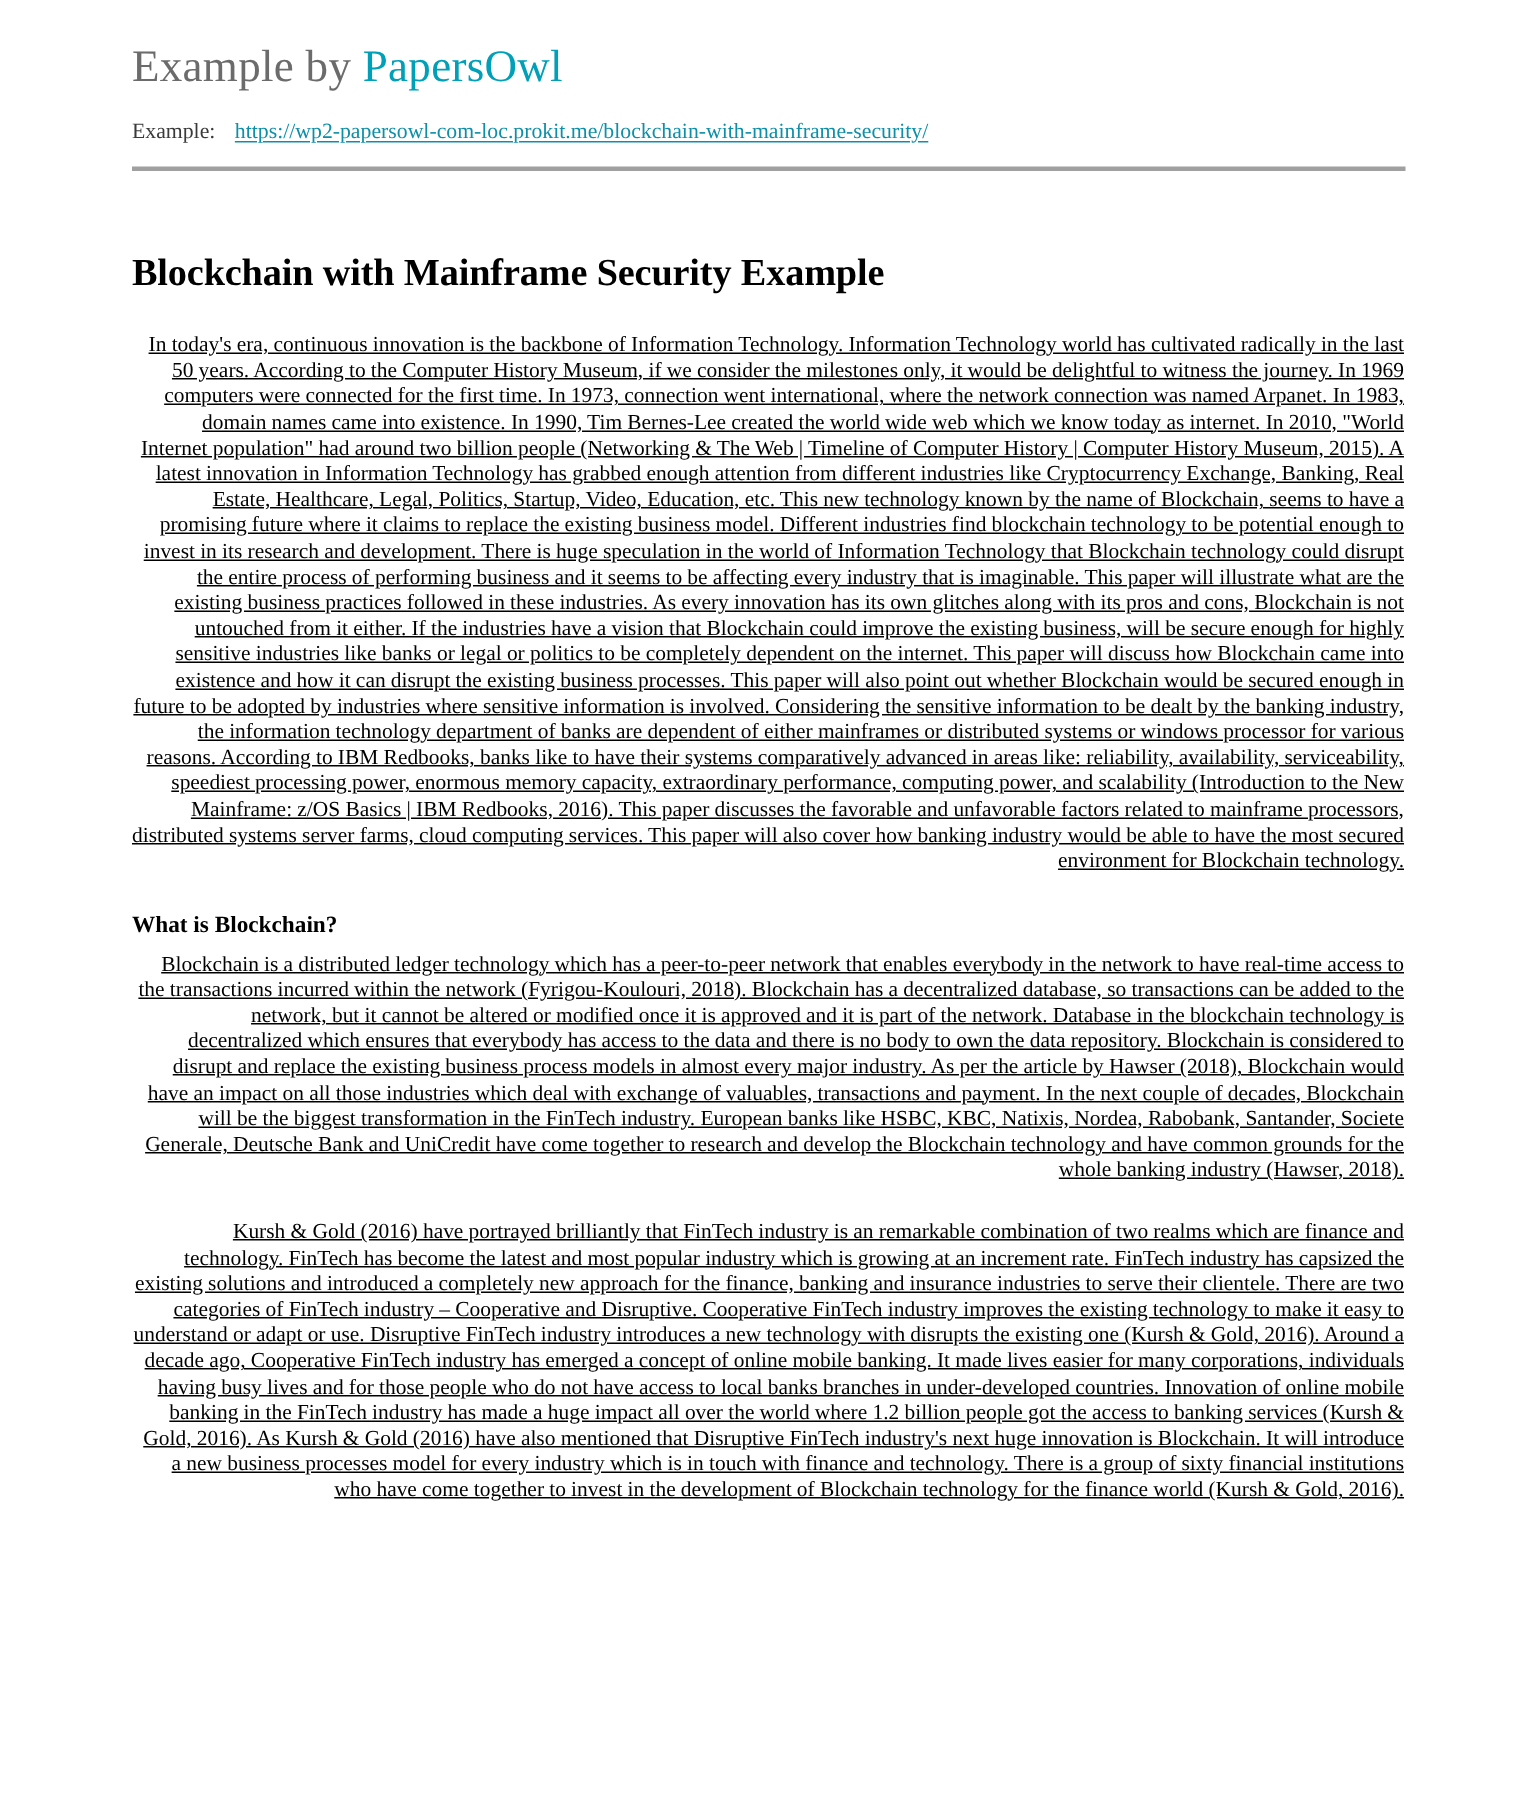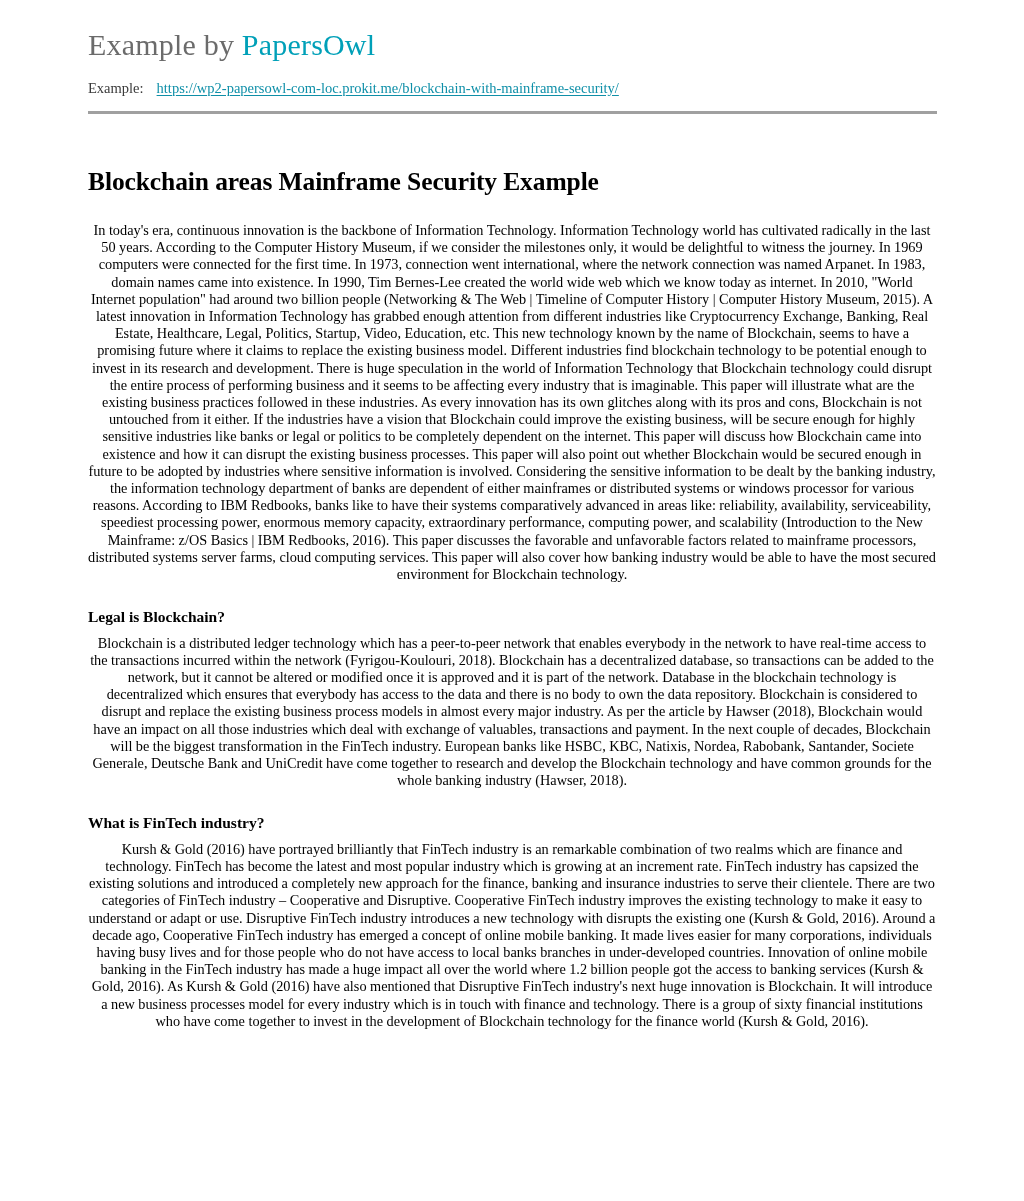--- a/index.html
+++ b/index.html
@@ -66,23 +66,24 @@
   .doc-title {
     font-size: 25.5px;
     font-weight: bold;
     line-height: 1.2;
     margin: 53px 0 0 0;
     letter-spacing: -0.1px;
   }
   .doc-para {
     font-size: 14.3px;
     line-height: 17.2px;
-    text-align: center;
+    text-align: right;
     margin: 24px 0 0 0;
     word-spacing: -0.1px;
+    text-decoration: underline;
   }
   .doc-h2 {
     font-size: 15.5px;
     font-weight: bold;
     line-height: 1.25;
     margin: 24px 0 0 0;
   }
   .doc-h2 + .doc-para {
     margin-top: 8px;
   }
@@ -98,26 +99,25 @@
   <div class="brand-header">
     <h1 class="brand-title"><span>Example by </span><span class="brand-accent">PapersOwl</span></h1>
 
     <p class="source-line"><span class="source-label">Example:</span><a class="source-link" href="#">https://wp2-papersowl-com-loc.prokit.me/blockchain-with-mainframe-security/</a></p>
   </div>
 
   <div class="divider"></div>
 
   <div class="doc">
 
-    <h2 class="doc-title">Blockchain areas Mainframe Security Example</h2>
+    <h2 class="doc-title">Blockchain with Mainframe Security Example</h2>
 
     <p class="doc-para">In today's era, continuous innovation is the backbone of Information Technology. Information Technology world has cultivated radically in the last 50 years. According to the Computer History Museum, if we consider the milestones only, it would be delightful to witness the journey. In 1969 computers were connected for the first time. In 1973, connection went international, where the network connection was named Arpanet. In 1983, domain names came into existence. In 1990, Tim Bernes-Lee created the world wide web which we know today as internet. In 2010, "World Internet population" had around two billion people (Networking &amp; The Web | Timeline of Computer History | Computer History Museum, 2015). A latest innovation in Information Technology has grabbed enough attention from different industries like Cryptocurrency Exchange, Banking, Real Estate, Healthcare, Legal, Politics, Startup, Video, Education, etc. This new technology known by the name of Blockchain, seems to have a promising future where it claims to replace the existing business model. Different industries find blockchain technology to be potential enough to invest in its research and development. There is huge speculation in the world of Information Technology that Blockchain technology could disrupt the entire process of performing business and it seems to be affecting every industry that is imaginable. This paper will illustrate what are the existing business practices followed in these industries. As every innovation has its own glitches along with its pros and cons, Blockchain is not untouched from it either. If the industries have a vision that Blockchain could improve the existing business, will be secure enough for highly sensitive industries like banks or legal or politics to be completely dependent on the internet. This paper will discuss how Blockchain came into existence and how it can disrupt the existing business processes. This paper will also point out whether Blockchain would be secured enough in future to be adopted by industries where sensitive information is involved. Considering the sensitive information to be dealt by the banking industry, the information technology department of banks are dependent of either mainframes or distributed systems or windows processor for various reasons. According to IBM Redbooks, banks like to have their systems comparatively advanced in areas like: reliability, availability, serviceability, speediest processing power, enormous memory capacity, extraordinary performance, computing power, and scalability (Introduction to the New Mainframe: z/OS Basics | IBM Redbooks, 2016). This paper discusses the favorable and unfavorable factors related to mainframe processors, distributed systems server farms, cloud computing services. This paper will also cover how banking industry would be able to have the most secured environment for Blockchain technology.</p>
 
-    <h3 class="doc-h2">Legal is Blockchain?</h3>
+    <h3 class="doc-h2">What is Blockchain?</h3>
     <p class="doc-para">Blockchain is a distributed ledger technology which has a peer-to-peer network that enables everybody in the network to have real-time access to the transactions incurred within the network (Fyrigou-Koulouri, 2018). Blockchain has a decentralized database, so transactions can be added to the network, but it cannot be altered or modified once it is approved and it is part of the network. Database in the blockchain technology is decentralized which ensures that everybody has access to the data and there is no body to own the data repository. Blockchain is considered to disrupt and replace the existing business process models in almost every major industry. As per the article by Hawser (2018), Blockchain would have an impact on all those industries which deal with exchange of valuables, transactions and payment. In the next couple of decades, Blockchain will be the biggest transformation in the FinTech industry. European banks like HSBC, KBC, Natixis, Nordea, Rabobank, Santander, Societe Generale, Deutsche Bank and UniCredit have come together to research and develop the Blockchain technology and have common grounds for the whole banking industry (Hawser, 2018).</p>
 
-    <h3 class="doc-h2">What is FinTech industry?</h3>
     <p class="doc-para">Kursh &amp; Gold (2016) have portrayed brilliantly that FinTech industry is an remarkable combination of two realms which are finance and technology. FinTech has become the latest and most popular industry which is growing at an increment rate. FinTech industry has capsized the existing solutions and introduced a completely new approach for the finance, banking and insurance industries to serve their clientele. There are two categories of FinTech industry – Cooperative and Disruptive. Cooperative FinTech industry improves the existing technology to make it easy to understand or adapt or use. Disruptive FinTech industry introduces a new technology with disrupts the existing one (Kursh &amp; Gold, 2016). Around a decade ago, Cooperative FinTech industry has emerged a concept of online mobile banking. It made lives easier for many corporations, individuals having busy lives and for those people who do not have access to local banks branches in under-developed countries. Innovation of online mobile banking in the FinTech industry has made a huge impact all over the world where 1.2 billion people got the access to banking services (Kursh &amp; Gold, 2016). As Kursh &amp; Gold (2016) have also mentioned that Disruptive FinTech industry's next huge innovation is Blockchain. It will introduce a new business processes model for every industry which is in touch with finance and technology. There is a group of sixty financial institutions who have come together to invest in the development of Blockchain technology for the finance world (Kursh &amp; Gold, 2016).</p>
 
     <div class="bottom-pad"></div>
   </div>
 
 </div>
 
 </body></html>

